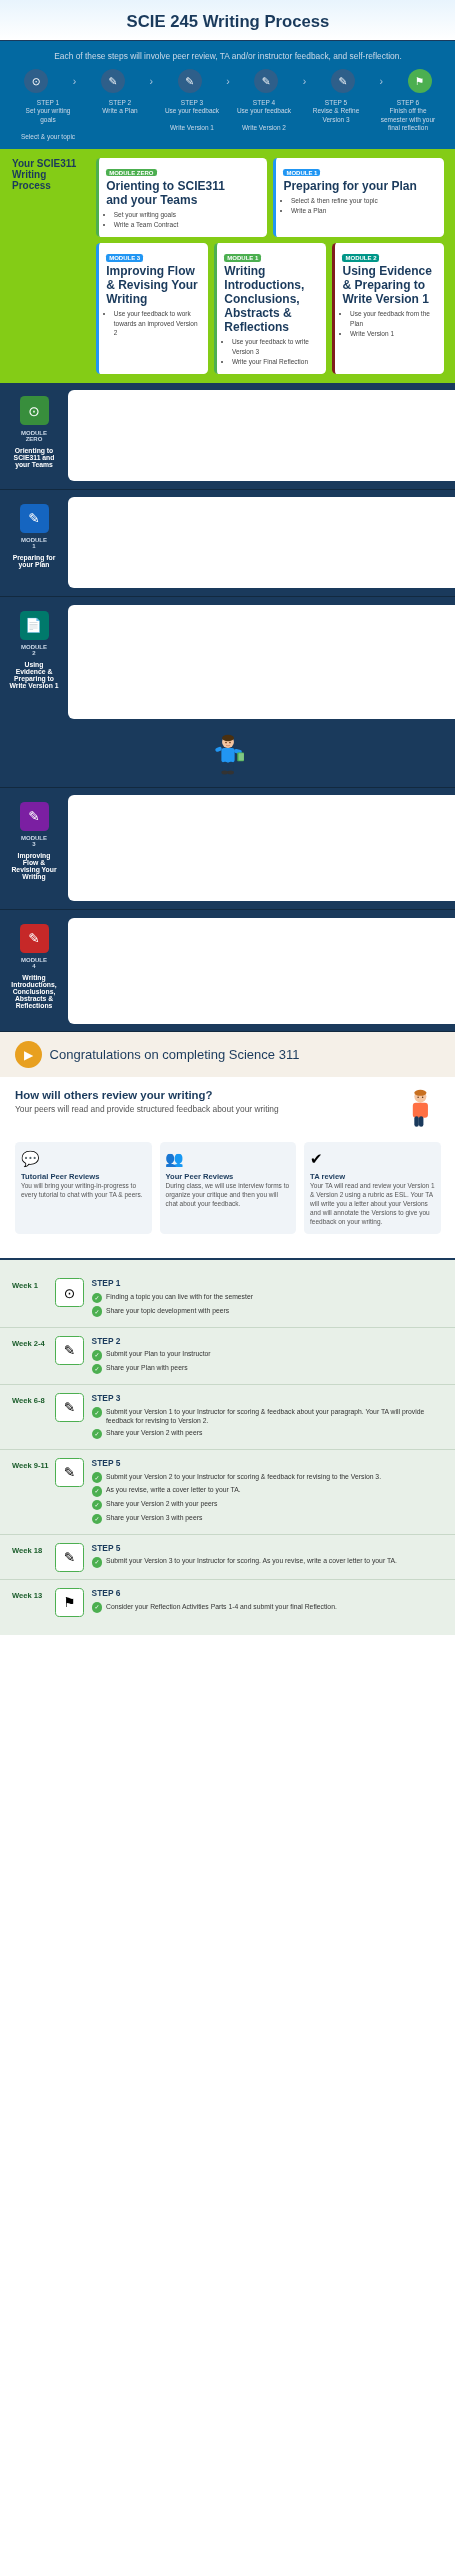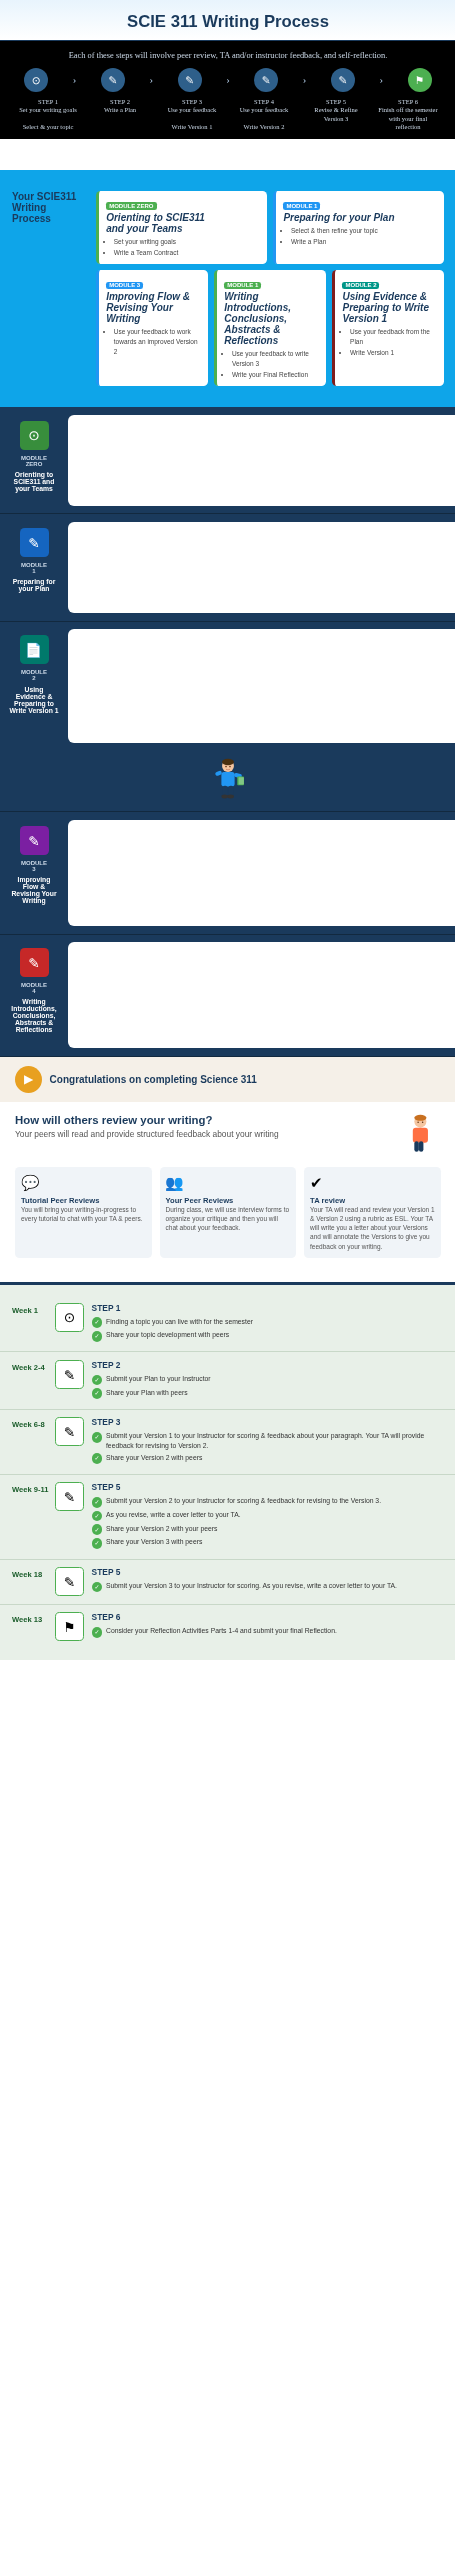--- a/index.html
+++ b/index.html
@@ -5,24 +5,23 @@
     * { box-sizing: border-box; margin: 0; padding: 0; }
     body { font-family: Arial, sans-serif; background: #fff; width: 456px; }
     .page-title {
       font-size: 16.7px;
       font-weight: bold;
       color: #1a3a5c;
     }
 
     
     .step-banner {
-      background: #000000;
+      background: #0369a1;
       color: #fff;
       padding: 10.6px 12px 7.6px;
-      font-family: Liberation Serif, serif;
     }
     .step-banner-text {
       font-size: 8.4px;
       text-align: center;
       margin-bottom: 7.6px;
       color: #ccd9e8;
     }
     .step-icons-row {
       display: flex;
       justify-content: space-around;
@@ -51,23 +50,22 @@
     }
     .step-label-item {
       width: 61px;
       font-size: 6.5px;
       color: #ccd9e8;
       line-height: 1.3;
     }
 
     
     .writing-process-section {
-      background: #0ea5e9;
-      padding: 21px 12px;
-      margin-top: 31px;
+      background: #84cc16;
+      padding: 9px 12px;
     }
     .writing-process-title {
       font-size: 10px;
       font-weight: bold;
       color: #1a3a5c;
       margin-bottom: 7.6px;
     }
     .module-row {
       display: flex;
       gap: 6px;
@@ -89,25 +87,24 @@
       color: #fff;
       background: #2196f3;
       border-radius: 2.3px;
       padding: 0.8px 3px;
       display: inline-block;
       margin-bottom: 2.3px;
     }
     .module-badge.green { background: #4caf50; }
     .module-badge.teal { background: #009688; }
     .module-card-title {
-      font-size: 10px;
+      font-size: 12px;
       font-weight: bold;
       color: #1a3a5c;
       margin-bottom: 3px;
-      font-style: italic;
     }
     .module-card-bullets {
       font-size: 6.5px;
       color: #444;
       padding-left: 7.6px;
       line-height: 1.5;
     }
     .module-card-bullets li { margin-bottom: 0.8px; }
 
     
@@ -176,22 +173,22 @@
     }
     .congrats-play-icon {
       width: 27px; height: 27px;
       background: #e8a020;
       border-radius: 50%;
       display: flex; align-items: center; justify-content: center;
       font-size: 12px;
       color: #fff;
     }
     .congrats-text {
-      font-size: 10px;
-      font-weight: bold;
+      font-size: 13px;
+      font-weight: normal;
       color: #1a3a5c;
     }
 
     
     .review-section {
       background: #fff;
       padding: 12px 15px;
     }
     .review-title {
       font-size: 11.4px;
@@ -300,21 +297,21 @@
       background: linear-gradient(180deg, #e8f4fd 0%, #fff 100%);
       padding: 12px 15px 7.6px;
       text-align: center;
       border-bottom: 1.5px solid #1a3a5c;
     }
   </style>
 </head>
 <body>
 
 <div class="top-header-bg">
-  <h1 class="page-title">SCIE 311 Writing Process</h1>
+  <h1 class="page-title">SCIE 245 Writing Process</h1>
 </div>
 
 <div class="step-banner">
   <div class="step-banner-text">Each of these steps will involve peer review, TA and/or instructor feedback, and self-reflection.</div>
   <div class="step-icons-row">
     <div class="step-icon-circle">⊙</div>
     <div class="step-arrow">›</div>
     <div class="step-icon-circle">✎</div>
     <div class="step-arrow">›</div>
     <div class="step-icon-circle">✎</div>

